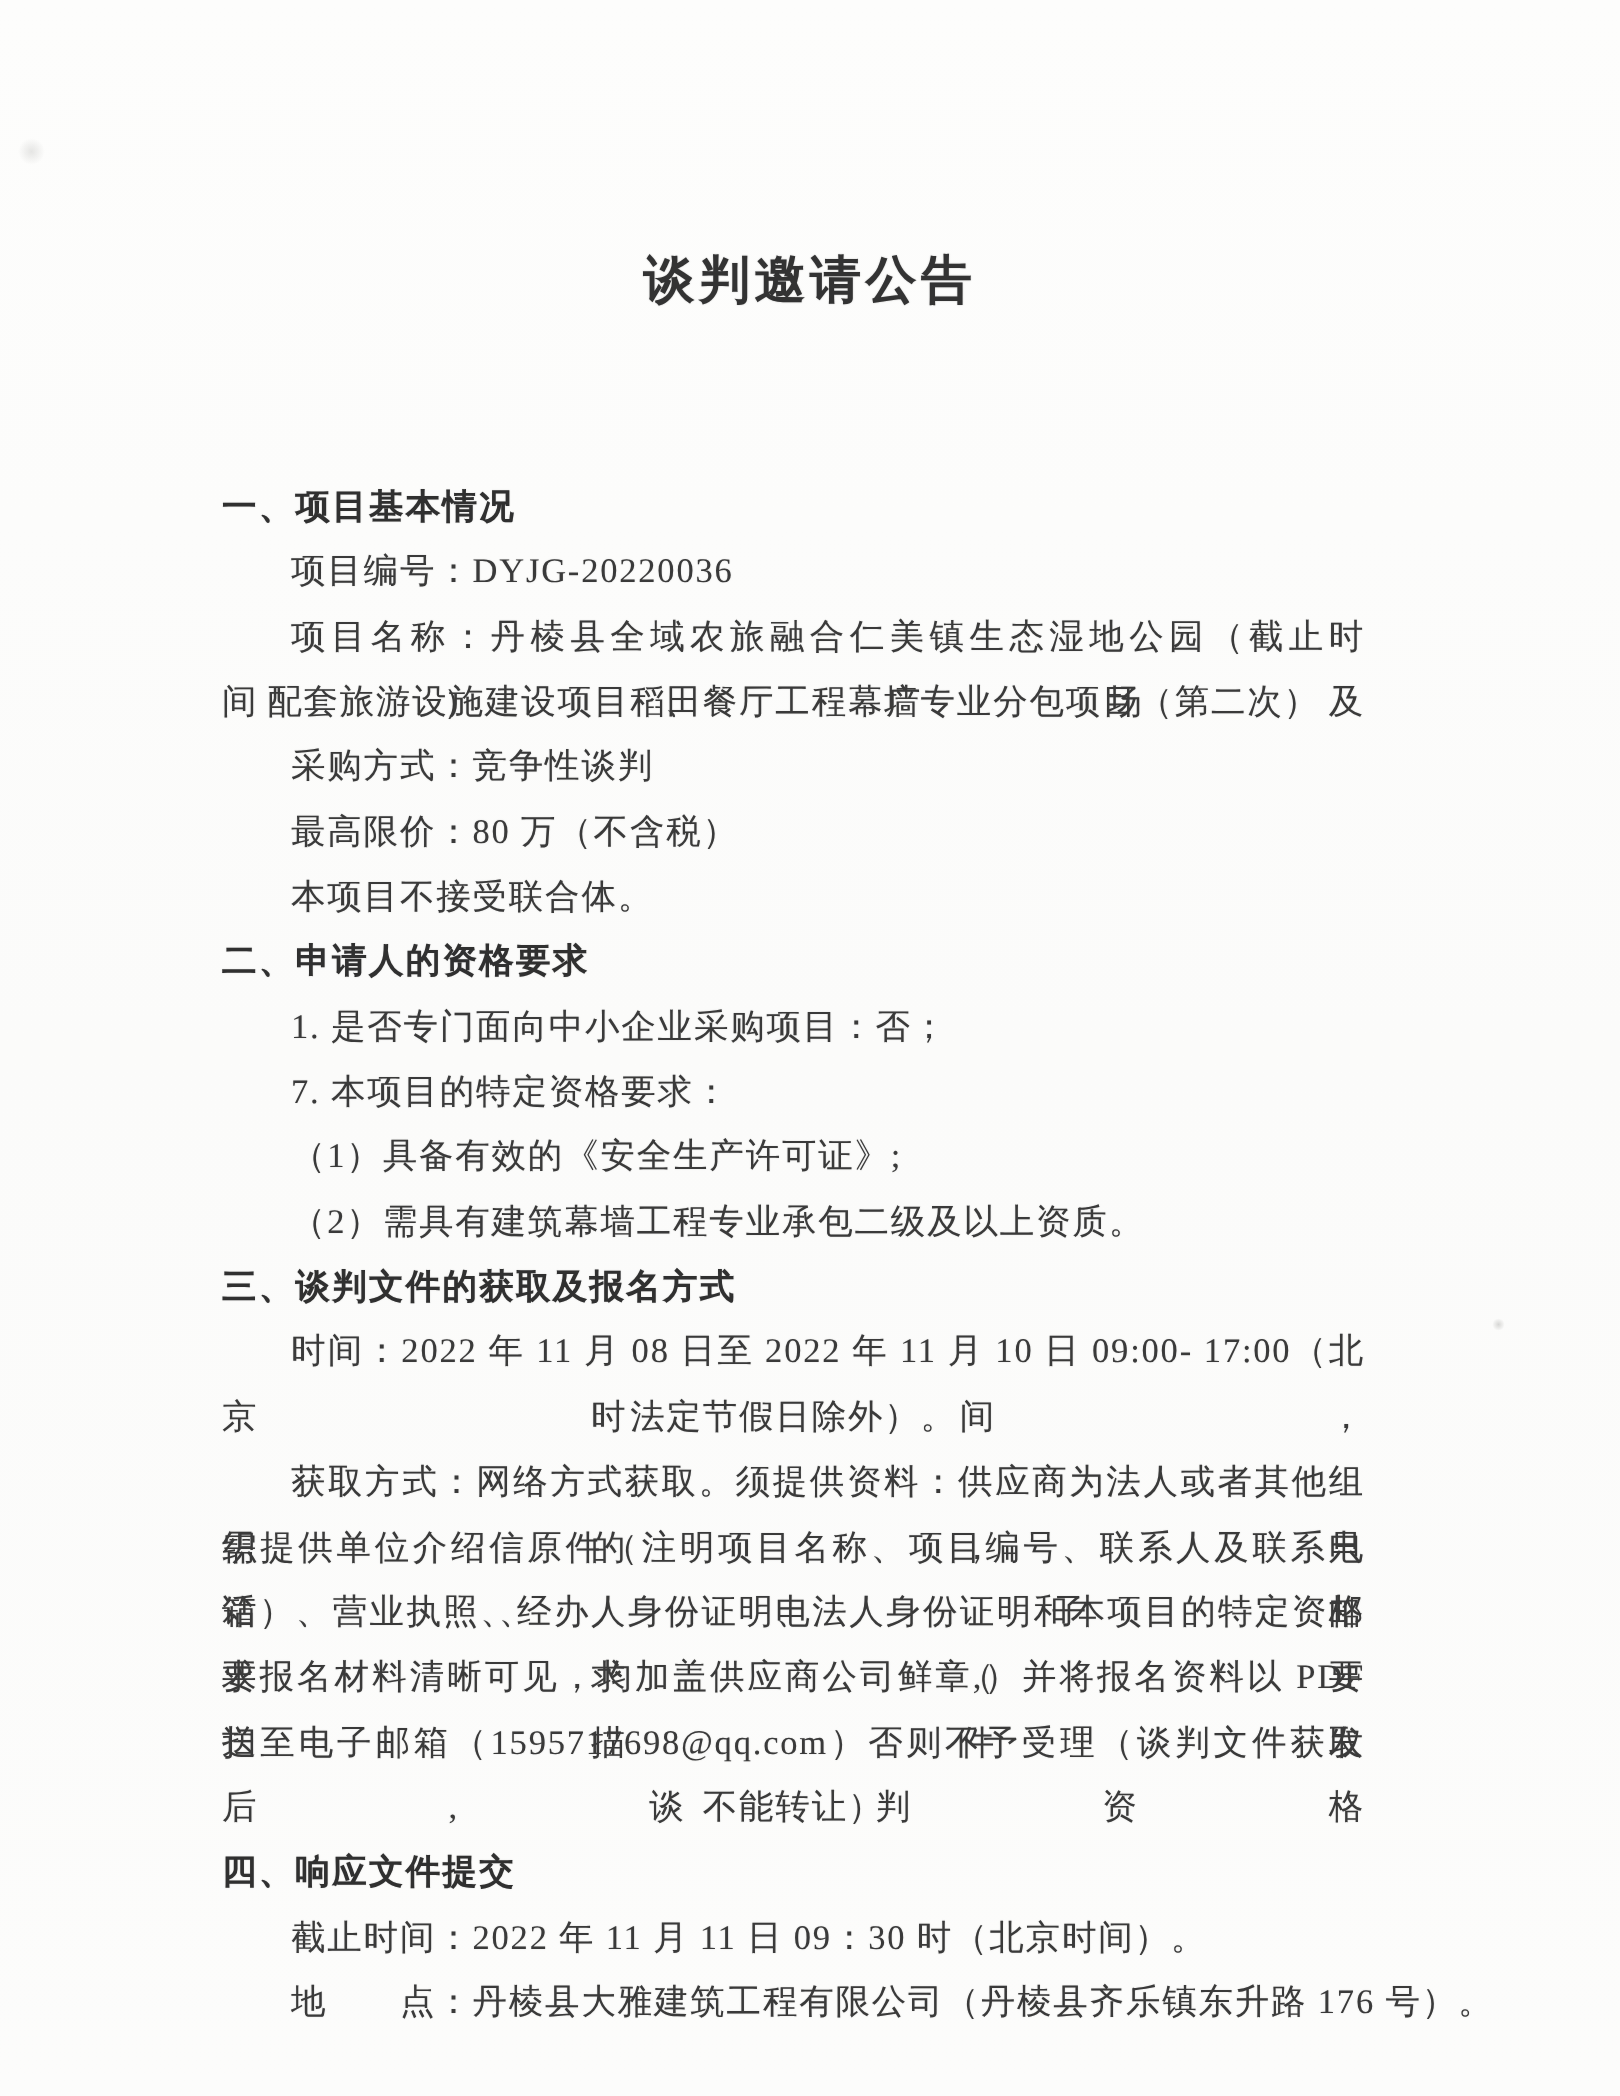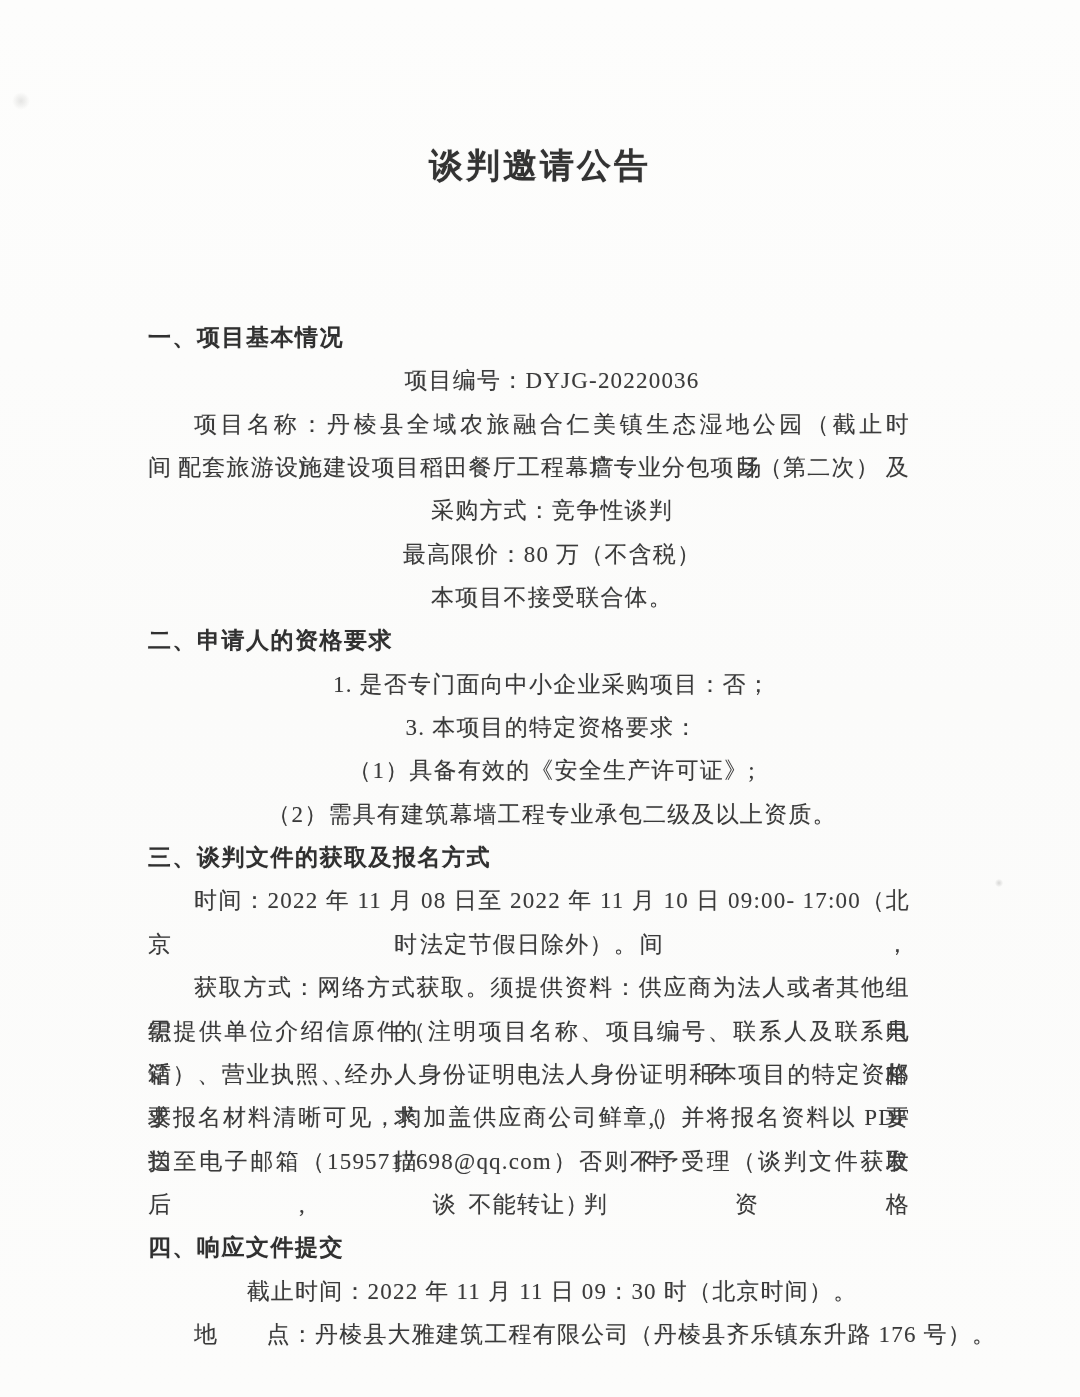--- a/index.html
+++ b/index.html
@@ -13,21 +13,21 @@
   .page {
     position: relative;
     width: 1080px;
     height: 1397px;
     background: linear-gradient(180deg, #fdfdfc 0%, #fbfbfa 50%, #fcfcfb 100%);
     font-family: "Liberation Serif", "DejaVu Serif", serif;
     color: #3a3a3a;
   }
   .doc-title {
     position: absolute;
-    top: 142px;
+    top: 164px;
     left: 0;
     width: 100%;
     margin: 0;
     text-align: center;
     font-size: 34px;
     line-height: 48px;
     font-weight: 700;
     letter-spacing: 3px;
     color: #333333;
     font-family: "Liberation Serif", "DejaVu Serif", serif;
@@ -48,21 +48,21 @@
     white-space: nowrap;
     color: #3a3a3a;
     text-shadow: 0 0 0.8px rgba(80,80,80,0.35);
   }
   .line.heading {
     font-family: "Liberation Sans", "DejaVu Sans", sans-serif;
     font-weight: 700;
     color: #303030;
     letter-spacing: 1.5px;
   }
-  .line.indent { text-indent: 46px; text-align: center; }
+  .line.indent { text-indent: 46px; }
   .line.cont { text-indent: 0; text-align: center; }
   .line.fill {
     white-space: normal;
     text-align: justify;
     text-align-last: justify;
   }
   
   .artifact {
     position: absolute;
     border-radius: 50%;
@@ -87,21 +87,21 @@
   <div class="text-block">
     <p class="line heading">一、项目基本情况</p>
     <p class="line indent">项目编号：DYJG-20220036</p>
     <p class="line indent fill">项目名称：丹棱县全域农旅融合仁美镇生态湿地公园（截止时间）、广场及</p>
     <p class="line cont">配套旅游设施建设项目稻田餐厅工程幕墙专业分包项目（第二次）</p>
     <p class="line indent">采购方式：竞争性谈判</p>
     <p class="line indent">最高限价：80 万（不含税）</p>
     <p class="line indent">本项目不接受联合体。</p>
     <p class="line heading">二、申请人的资格要求</p>
     <p class="line indent">1. 是否专门面向中小企业采购项目：否；</p>
-    <p class="line indent">3. 本项目的特定资格要求：</p>
+    <p class="line indent">7. 本项目的特定资格要求：</p>
     <p class="line indent">（1）具备有效的《安全生产许可证》;</p>
     <p class="line indent">（2）需具有建筑幕墙工程专业承包二级及以上资质。</p>
     <p class="line heading">三、谈判文件的获取及报名方式</p>
     <p class="line indent fill">时间：2022 年 11 月 08 日至 2022 年 11 月 10 日 09:00- 17:00（北京时间，</p>
     <p class="line cont">法定节假日除外）。</p>
     <p class="line indent fill">获取方式：网络方式获取。须提供资料：供应商为法人或者其他组织的，只</p>
     <p class="line cont fill">需提供单位介绍信原件（注明项目名称、项目编号、联系人及联系电话、电子邮</p>
     <p class="line cont fill">箱）、营业执照、经办人身份证明、法人身份证明和本项目的特定资格要求（要</p>
     <p class="line cont fill">求报名材料清晰可见，均加盖供应商公司鲜章,）并将报名资料以 PDF 扫描件发</p>
     <p class="line cont fill">送至电子邮箱（1595717698@qq.com）否则不予受理（谈判文件获取后,谈判资格</p>

